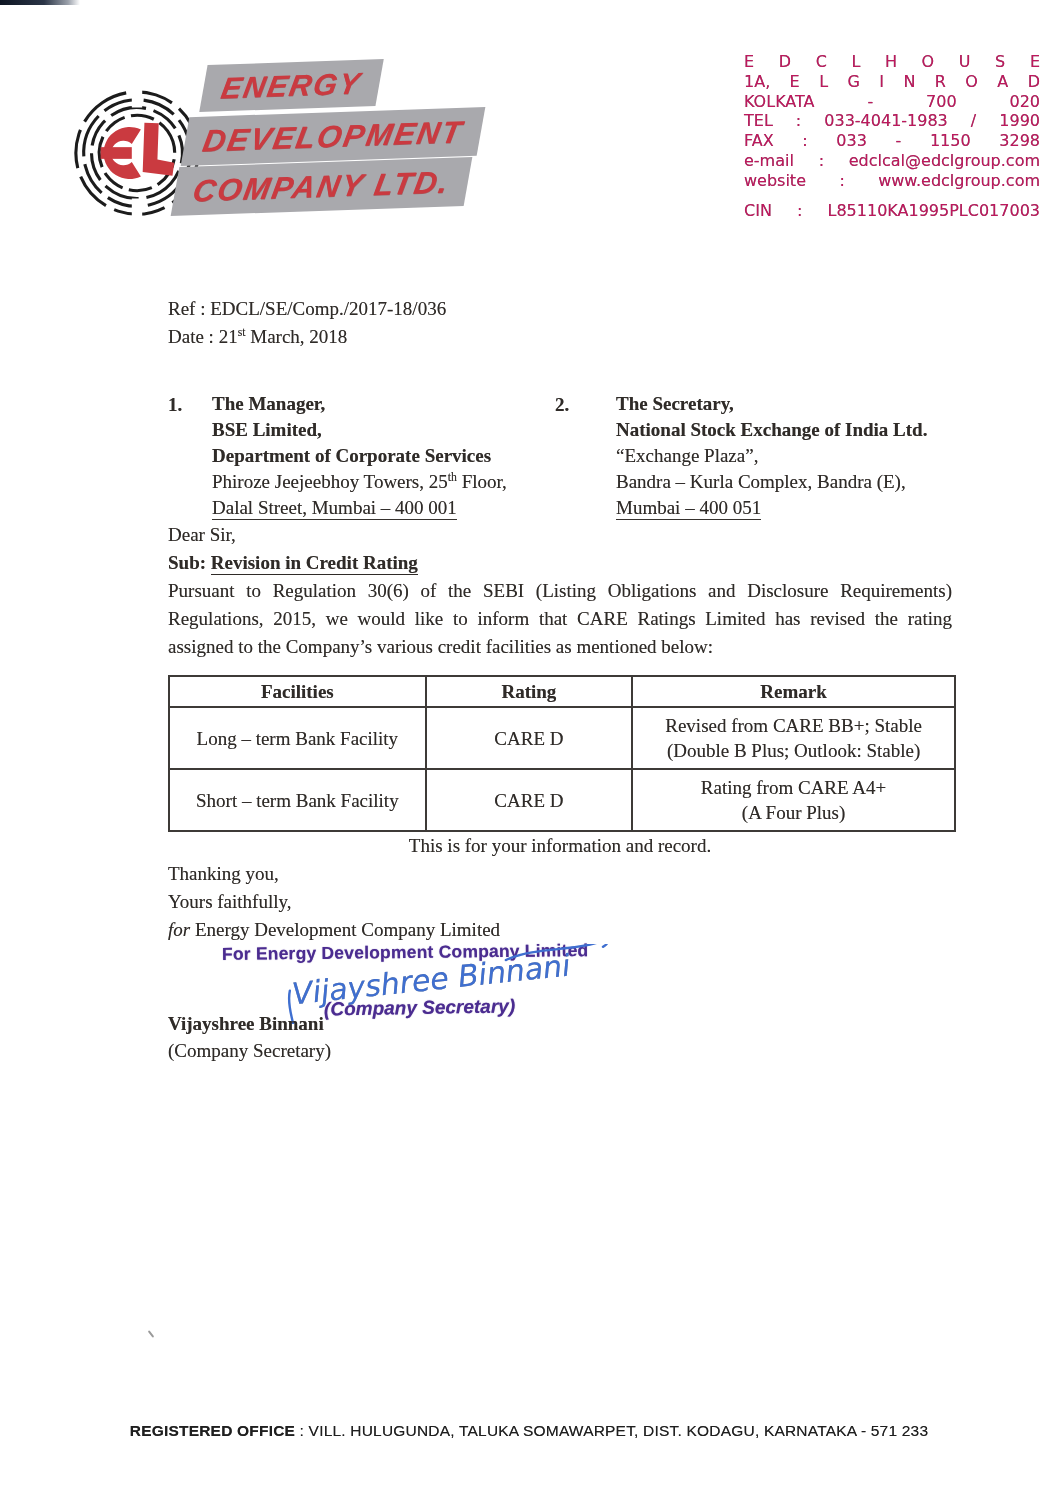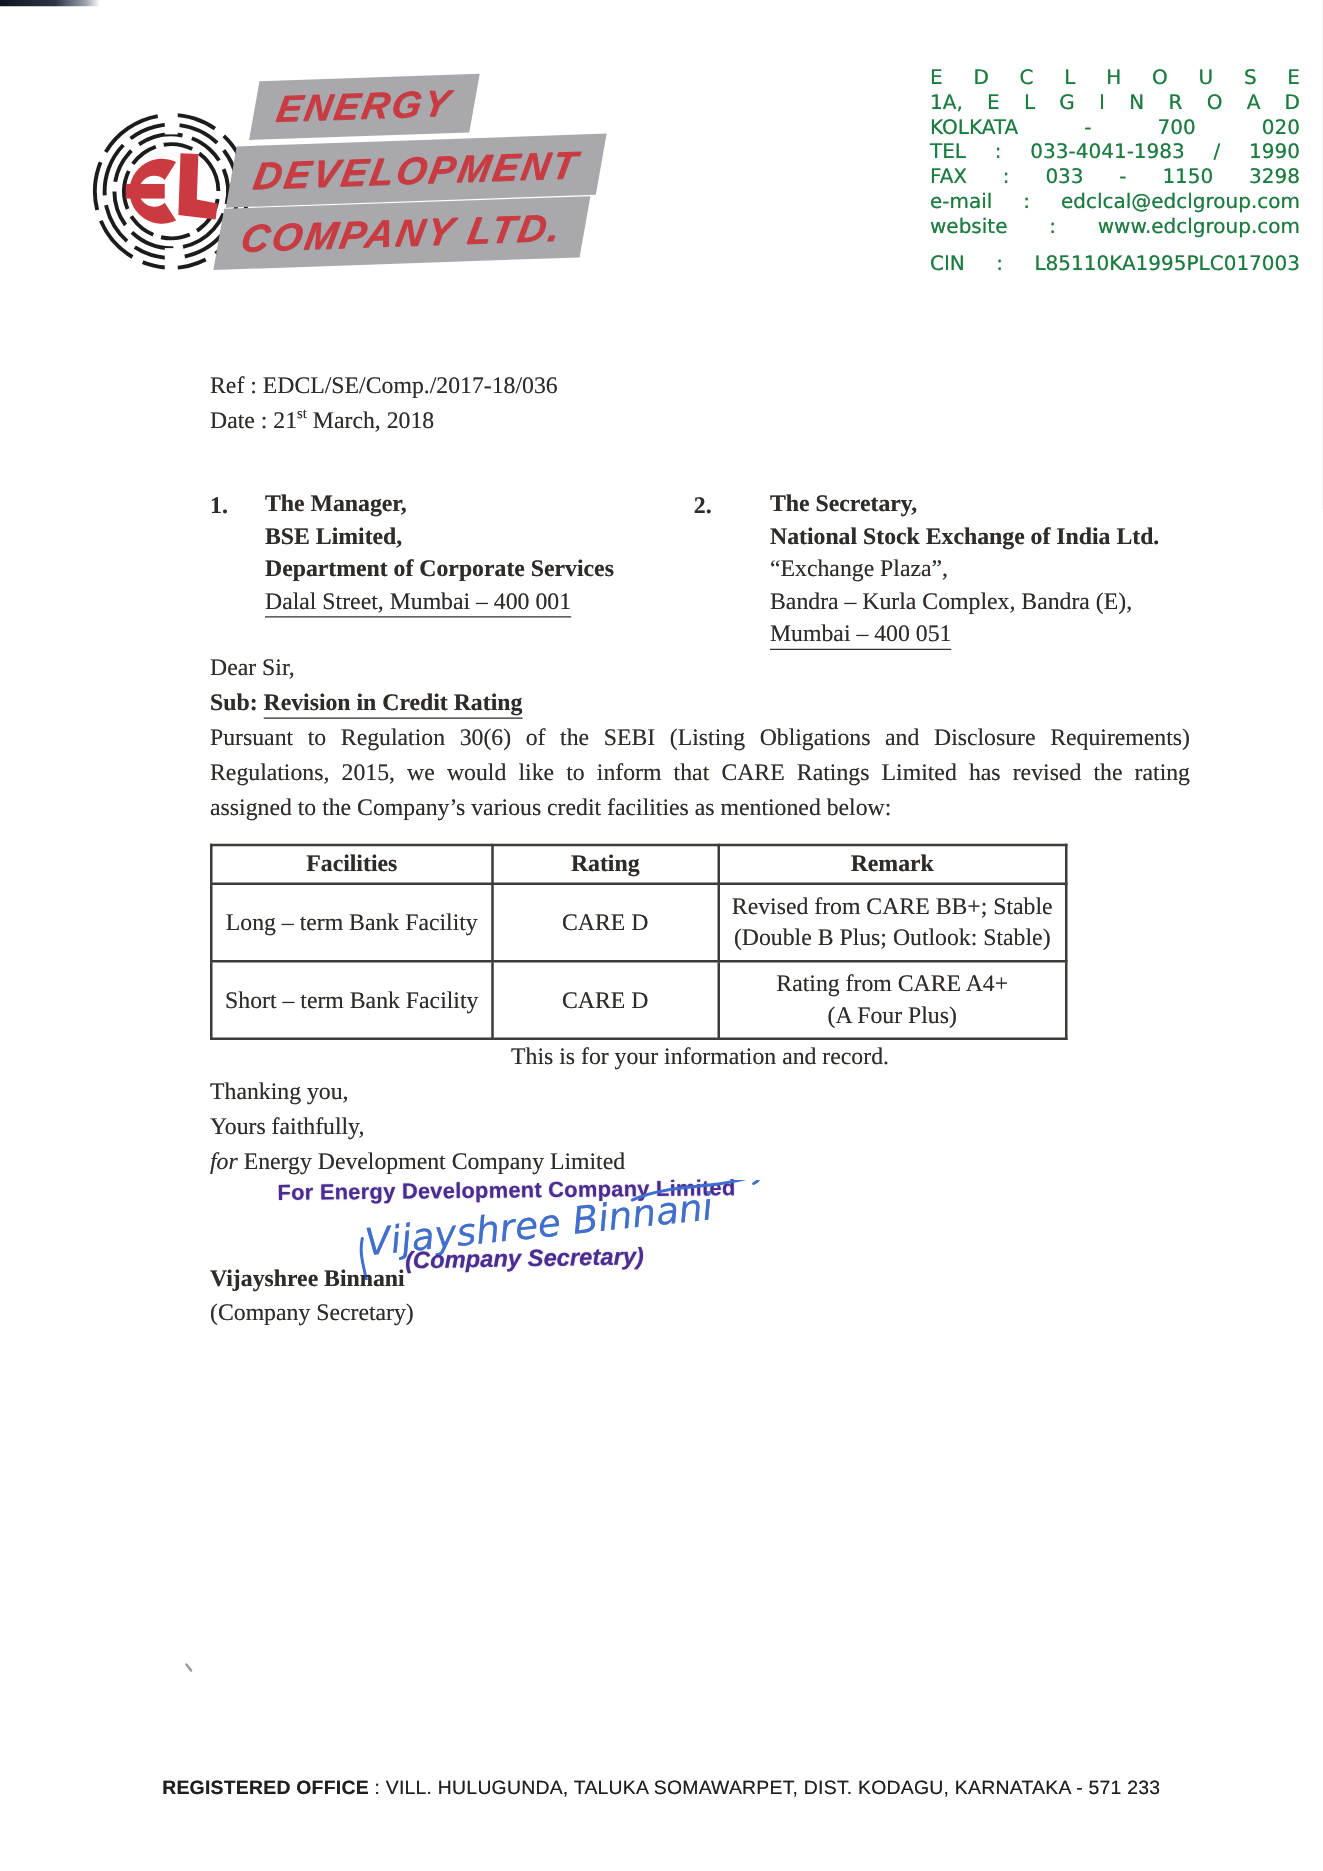--- a/index.html
+++ b/index.html
@@ -26,21 +26,21 @@
     padding:7px 18px 6px 18px; transform:skewX(-12deg) rotate(-2deg);
     text-shadow:0.5px 0.5px 0 rgba(160,40,45,.6);
   }
   .banner-1 { left:204px; top:62px;  font-size:30px; }
   .banner-2 { left:186px; top:112px; font-size:31px; }
   .banner-3 { left:176px; top:162px; font-size:31px; }
 
   
   .hdr-address { position:absolute; left:744px; top:52px; width:296px;
     font-family:"DejaVu Sans","Liberation Sans",sans-serif;
-    font-size:16px; line-height:1.24; color:#15803d;
+    font-size:16px; line-height:1.24; color:#be185d;
     text-shadow:0 0 0.6px rgba(80,80,80,.7); }
   .ha-line { text-align:justify; text-align-last:justify; }
   .ha-cin  { margin-top:10px; text-align:justify; text-align-last:justify; }
 
   
   .content { position:absolute; left:168px; top:295px; width:784px;
     font-size:19px; line-height:28px;
     text-shadow:0 0 0.5px rgba(47,43,40,.5); }
   .content p { margin:0; }
 
@@ -63,21 +63,21 @@
   .subject .sub-ul { border-bottom:1.8px solid #2f2b28; padding-bottom:1px; }
 
   .para { text-align:justify; }
   .para-1 { margin-top:14px; }
   .para-2 { margin-top:24px; }
   .para-3 { margin-top:28px;text-align:center; }
   .thanking { margin-top:26px; }
   .closing  { margin-top:24px; }
 
   
-  table.rating { border-collapse:collapse; width:686px; margin-top:14px; }
+  table.rating { border-collapse:collapse; width:788px; margin-top:14px; }
   table.rating th, table.rating td {
     border:2px solid #3d3a37; text-align:center; font-size:19px; line-height:25px; }
   table.rating th { font-weight:bold; padding:2px 6px; }
   table.rating td { padding:5px 8px; }
   .col-fac { width:256px; } .col-rat { width:206px; } .col-rem { width:322px; }
 
   
   .sig-block { position:relative; height:165px; }
   .for-line { position:absolute; left:0; top:0; }
   .for-line em { font-style:italic; }
@@ -138,20 +138,21 @@
 
     <p class="date-line"><span>Date : 21</span><sup>st</sup><span> March, 2018</span></p>
 
     <div class="addr-row">
       <div class="addr addr-first">
         <div class="addr-num">1.</div>
         <div class="addr-lines">
           <div class="bold">The Manager,</div>
           <div class="bold">BSE Limited,</div>
           <div class="bold">Department of Corporate Services</div>
+          <div><span>Phiroze Jeejeebhoy Towers, 25</span><sup>th</sup><span> Floor,</span></div>
           <div><span class="uline">Dalal Street, Mumbai – 400 001</span></div>
         </div>
       </div>
       <div class="addr addr-second">
         <div class="addr-num">2.</div>
         <div class="addr-lines">
           <div class="bold">The Secretary,</div>
           <div class="bold">National Stock Exchange of India Ltd.</div>
           <div>“Exchange Plaza”,</div>
           <div>Bandra – Kurla Complex, Bandra (E),</div>

